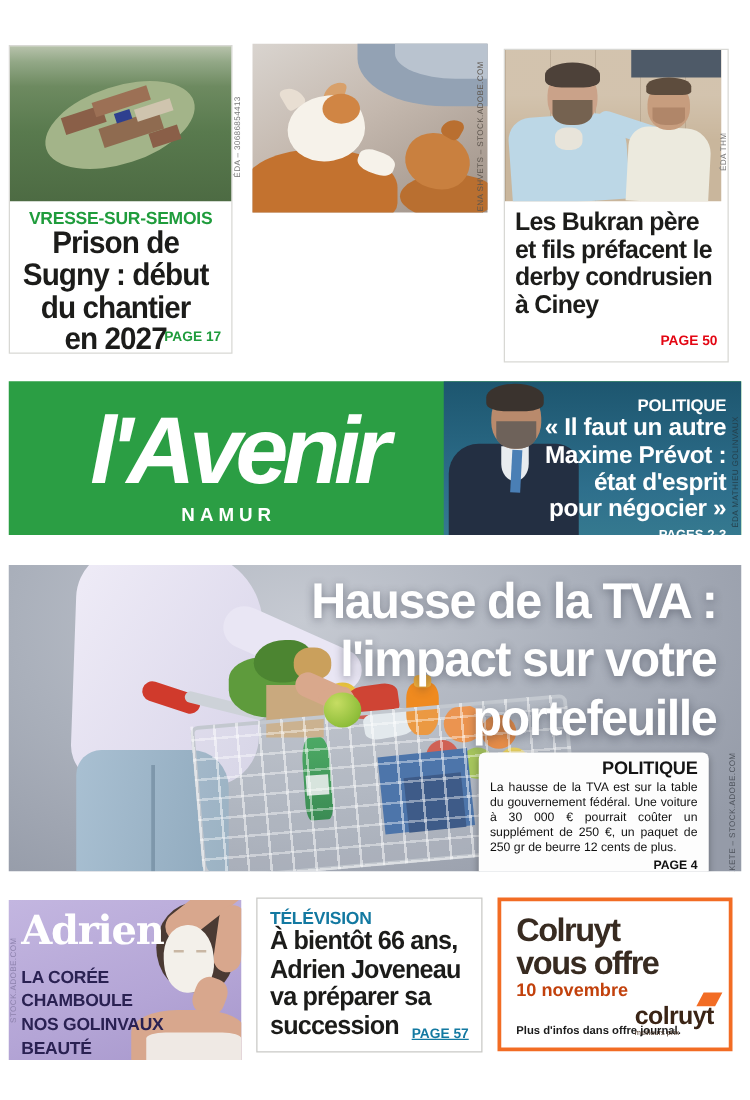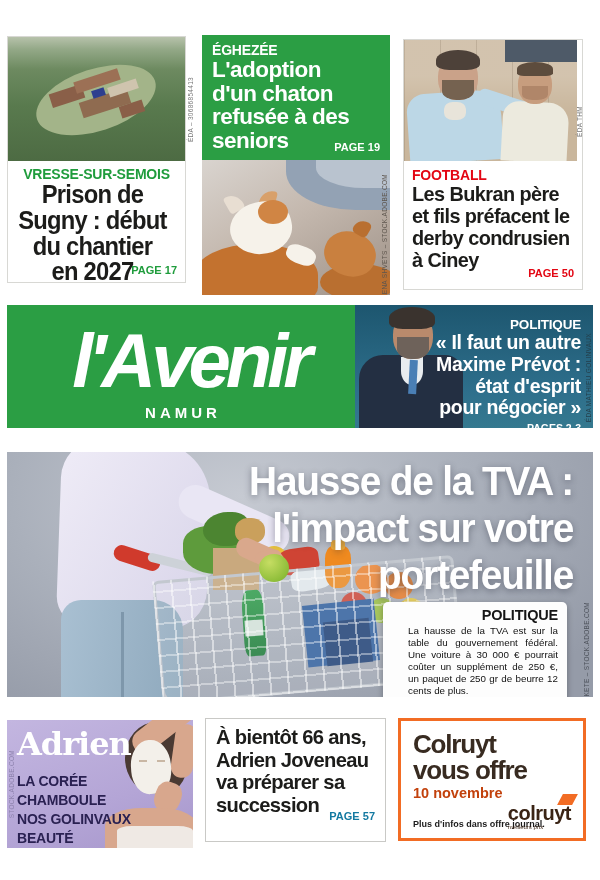--- a/index.html
+++ b/index.html
@@ -149,21 +149,21 @@
     background:radial-gradient(circle, #9aa0a6 0 7px, #eef0f1 8px 100%); }
   #main .towel2 { left:436px; top:196px; width:42px; height:42px; border-radius:50%;
     background:radial-gradient(circle, #9aa0a6 0 7px, #e8eaec 8px 100%); }
   #main .headline { position:absolute; right:20px; top:6px; text-align:right; color:#fff;
     font-weight:800; font-size:40px; line-height:1.17; letter-spacing:-1.2px;
     transform:scaleX(.97); transform-origin:100% 0; text-shadow:0 2px 8px rgba(40,45,60,.45); }
   #main .headline .line { white-space:nowrap; }
   #main .infobox { position:absolute; left:376px; top:150px; width:184px; background:#fdfdfd;
     border-radius:5px; padding:5px 9px 18px 9px; box-shadow:0 2px 6px rgba(0,0,0,.3); }
   #main .infobox .kicker { text-align:right; color:#151515; font-size:14.5px; margin-bottom:2px; }
-  #main .infobox .body { font-size:9.8px; line-height:1.22; color:#111; text-align:justify;margin-left:16px; }
+  #main .infobox .body { font-size:9.8px; line-height:1.22; color:#111; text-align:justify; }
   #main .infobox .pref { right:9px; bottom:5px; color:#111; font-size:9.8px; }
   #main .vcred { right:3px; top:150px; color:#4d525b; }
 
   
   #deuzio { left:7px; top:720px; width:186px; height:128px; overflow:hidden;
     background:linear-gradient(160deg,#c3b6e0 0%,#b4a5d6 60%,#a797cc 100%); }
   #deuzio .logo { position:absolute; left:10px; top:5px; color:#fff;
     font-family:"DejaVu Serif", serif; font-weight:700; font-size:32px; letter-spacing:-1px; }
   #deuzio .hl2 { position:absolute; left:10px; top:52px; color:#2a2152;
     font-weight:800; font-size:14px; line-height:1.35; letter-spacing:-.2px; }
@@ -176,21 +176,21 @@
   #deuzio .eye2 { right:28px; top:40px; width:8px; height:2px; background:#c9b7a4; }
   #deuzio .handchin { right:12px; top:62px; width:26px; height:30px; background:#d8a78d; border-radius:40%; transform:rotate(20deg); }
   #deuzio .shoulders { right:-4px; top:88px; width:92px; height:44px; background:#d8a78d; border-radius:40% 40% 0 0; }
   #deuzio .tank { right:0; top:106px; width:76px; height:24px; background:#efe9e4; border-radius:20% 20% 0 0; }
   #deuzio .vcred { left:1px; top:30px; color:#8d82ad; }
 
   
   #tv { left:205px; top:718px; width:181px; height:124px; background:#fff; border:1px solid #c9c9c6;
     padding:7px 10px; position:absolute; }
   #tv .hl { font-size:21px; line-height:1.08; letter-spacing:-.7px; transform:scaleX(.96); }
-  #tv .pref { right:10px; bottom:19px; }
+  #tv .pref { right:10px; bottom:8px;text-decoration:underline; }
 
   
   #ad { left:398px; top:718px; width:188px; height:123px; background:#fff; border:3px solid #f26c24; }
   #ad .hl3 { position:absolute; left:12px; top:10px; color:#382b21; font-weight:800;
     font-size:26px; line-height:1.0; letter-spacing:-1.2px; }
   #ad .date { position:absolute; left:12px; top:64px; color:#c2410c; font-weight:800; font-size:14.5px; }
   #ad .note { position:absolute; left:12px; bottom:9px; color:#1c1c1c; font-size:9px; font-weight:600; }
   #ad .logoblock { position:absolute; right:12px; bottom:8px; }
   #ad .clogo { color:#3a2415; font-weight:800; font-size:20px; letter-spacing:-.5px; line-height:1; }
   #ad .flag { position:absolute; right:-4px; top:-9px; width:15px; height:11px; background:#f26c24; transform:skewX(-28deg); }
@@ -218,30 +218,20 @@
         <div class="line">Sugny : début</div>
         <div class="line">du chantier</div>
         <div class="line">en 2027</div>
       </div>
       <div class="pref green">PAGE 17</div>
     </div>
     <div class="vcred">ÉDA – 30686854413</div>
   </article>
 
   <article class="panel" id="chaton">
-    <div class="greenbox">
-      <div class="kicker">ÉGHEZÉE</div>
-      <div class="hl">
-        <div class="line">L'adoption</div>
-        <div class="line">d'un chaton</div>
-        <div class="line">refusée à des</div>
-        <div class="line">seniors</div>
-      </div>
-      <div class="pref">PAGE 19</div>
-    </div>
     <div class="art">
       <div class="blanket"></div>
         <div class="blanket2"></div>
       <div class="earL"></div>
         <div class="earR"></div>
         <div class="body1"></div>
       <div class="head"></div>
         <div class="patch"></div>
         <div class="paw"></div>
       <div class="body2"></div>
@@ -261,21 +251,20 @@
       <div class="head1"></div>
         <div class="hair1"></div>
         <div class="beard1"></div>
       <div class="torso2"></div>
         <div class="head2"></div>
         <div class="hair2"></div>
         <div class="beard2"></div>
     </div>
     <div class="vcred">ÉDA THM</div>
     <div class="txt">
-      <div class="kicker red">FOOTBALL</div>
       <div class="hl">
         <div class="line">Les Bukran père</div>
         <div class="line">et fils préfacent le</div>
         <div class="line">derby condrusien</div>
         <div class="line">à Ciney</div>
       </div>
       <div class="pref red">PAGE 50</div>
     </div>
   </article>
 
@@ -367,20 +356,21 @@
     <div class="hl2">
       <div class="line">LA CORÉE</div>
       <div class="line">CHAMBOULE</div>
       <div class="line">NOS GOLINVAUX</div>
       <div class="line">BEAUTÉ</div>
     </div>
     <div class="vcred">STOCK.ADOBE.COM</div>
   </aside>
 
   <article class="panel" id="tv">
+    <div class="kicker teal">TÉLÉVISION</div>
     <div class="hl">
       <div class="line">À bientôt 66 ans,</div>
       <div class="line">Adrien Joveneau</div>
       <div class="line">va préparer sa</div>
       <div class="line">succession</div>
     </div>
     <div class="pref teal">PAGE 57</div>
   </article>
 
   <aside class="panel" id="ad">

